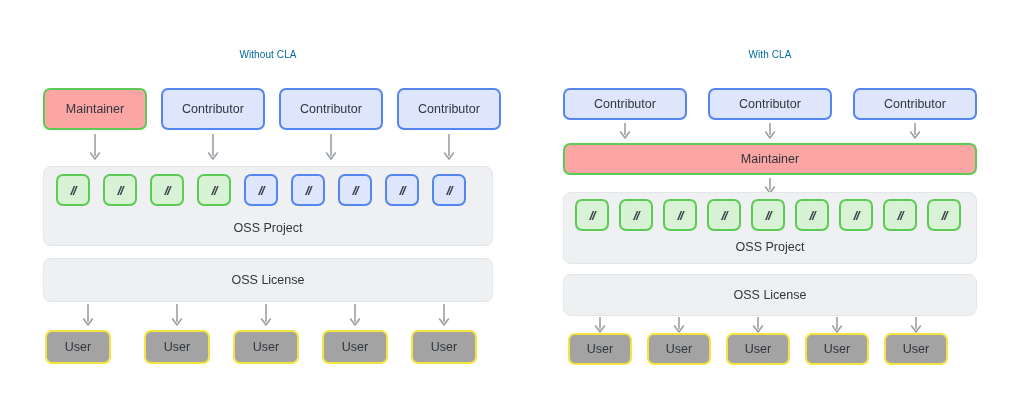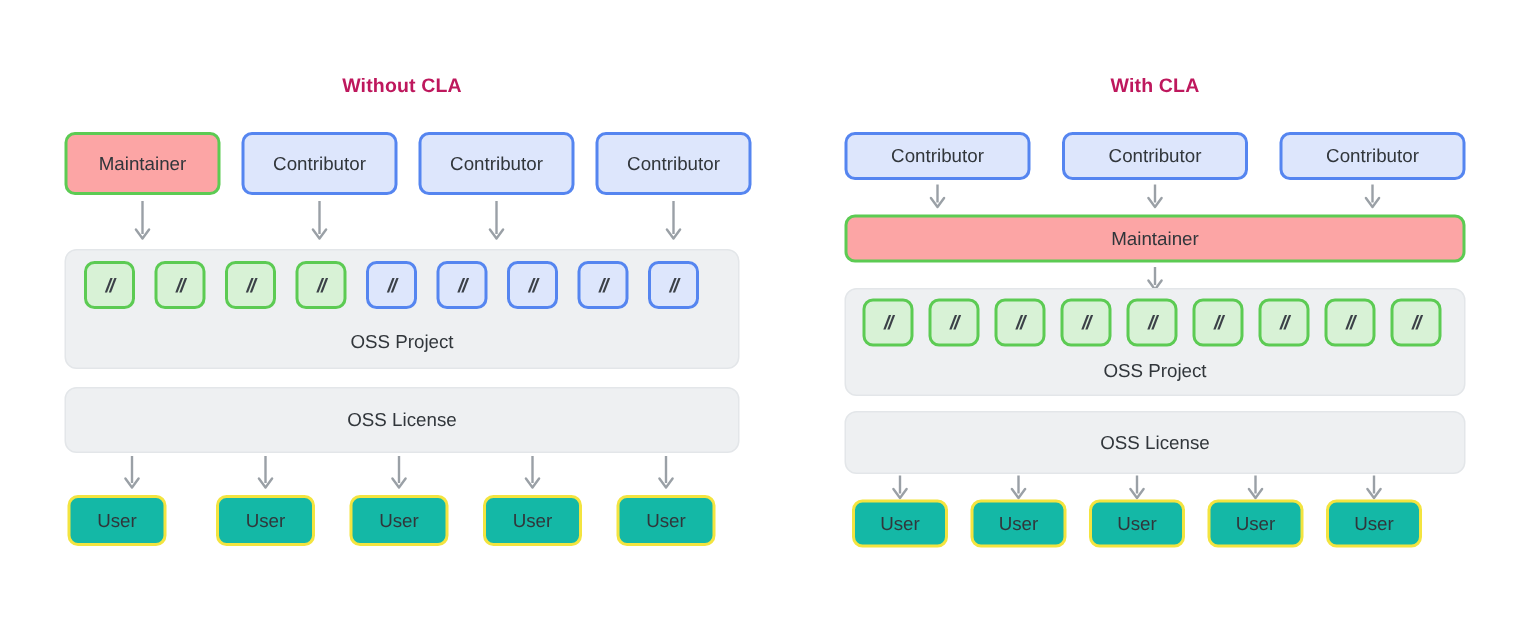--- a/index.html
+++ b/index.html
@@ -29,44 +29,44 @@
   }
   .diagram.left  { left: 43px;  width: 450px; }
   .diagram.right { left: 563px; width: 414px; }
 
   .diagram-title {
     position: absolute;
     top: 49px;
     left: 0;
     width: 100%;
     text-align: center;
-    font-size: 13px;
-    font-weight: bold;
-    color: #be185d;
+    font-size: 10px;
+    font-weight: normal;
+    color: #0369a1;
     letter-spacing: .1px;
   }
 
   
   .node {
     position: absolute;
     box-sizing: border-box;
     border-radius: 7px;
     border-width: 2px;
     border-style: solid;
     display: flex;
     align-items: center;
     justify-content: center;
     font-size: 12.5px;
     line-height: 1;
     color: #31363b;
     white-space: nowrap;
   }
   .node.green  { background: #fca5a5; border-color: #5ccb53; }
   .node.blue   { background: #dde6fc; border-color: #5585f0; }
-  .node.yellow { background: #14b8a6; border-color: #f3e43f; }
+  .node.yellow { background: #a3a3a3; border-color: #f3e43f; }
 
   
   .bar {
     position: absolute;
     box-sizing: border-box;
     background: #eef0f2;
     border: 1px solid #e3e6e9;
     border-radius: 8px;
   }
   .bar-label {

